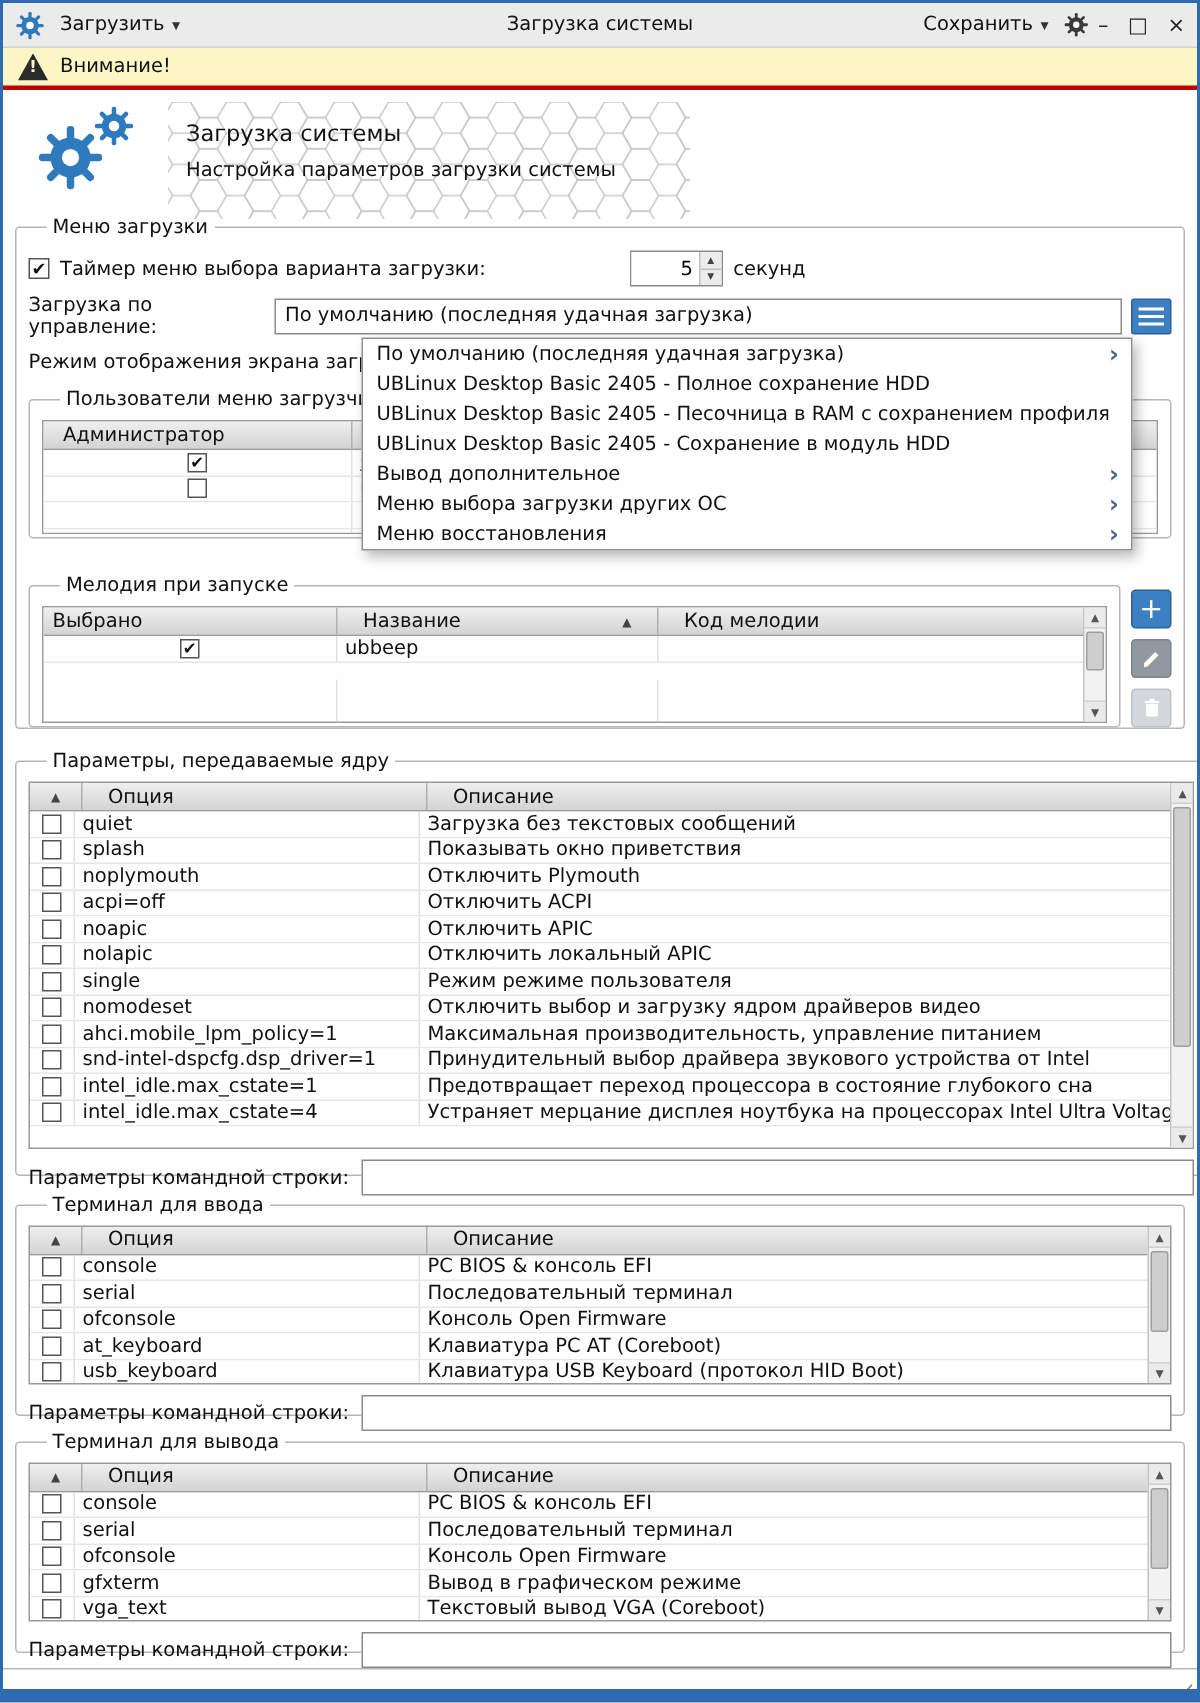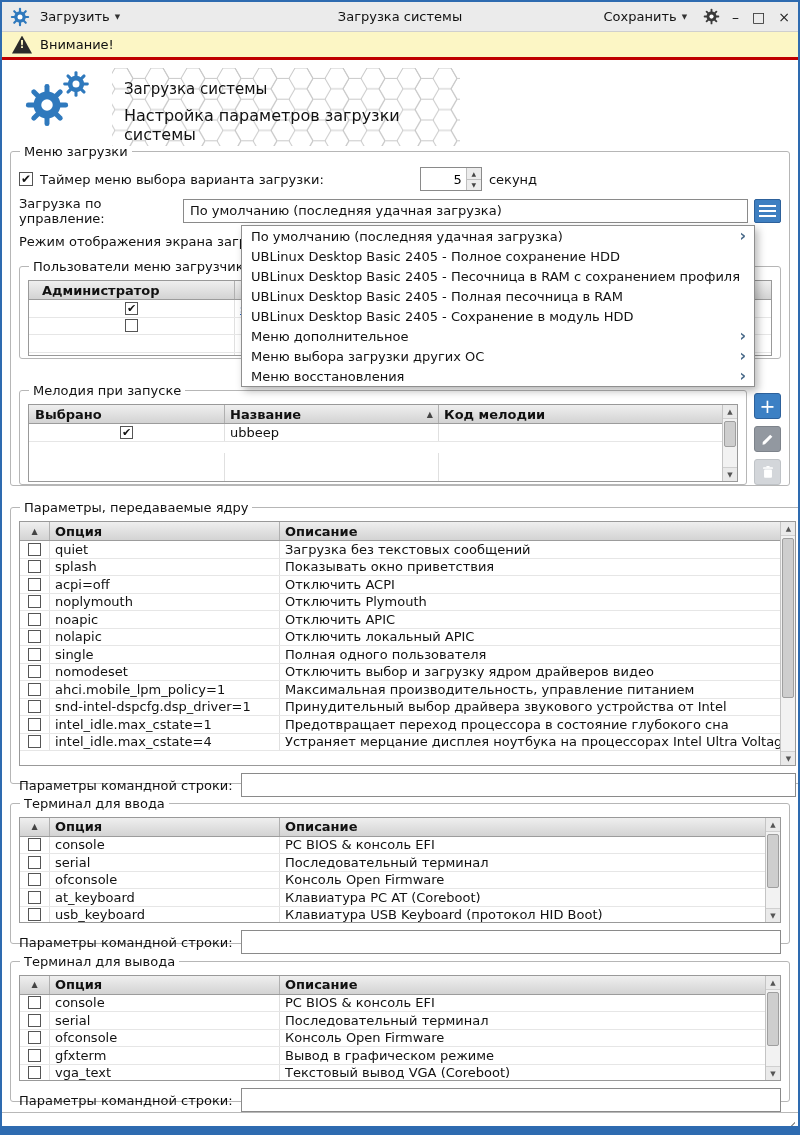--- a/index.html
+++ b/index.html
@@ -5,21 +5,21 @@
   * { box-sizing: border-box; margin: 0; padding: 0; }
   body { font-family: "DejaVu Sans", sans-serif; font-size: 13px; color: #111; background: #888; }
   .window { width: 800px; height: 1135px; margin: 0 auto; background: #fff;
             border: 2px solid #2e6bb0; border-bottom-width: 9px;
             display: flex; flex-direction: column; overflow: hidden; }
 
   
   .titlebar { height: 30px; background: #ebebeb; border-bottom: 1px solid #cfcfcf;
               display: flex; align-items: center; padding: 0 8px; position: relative; flex: none; }
   .tb-left, .tb-right { display: flex; align-items: center; gap: 6px; }
-  .tb-right { margin-left: auto; gap: 12px; }
+  .tb-right { margin-left: auto; }
   .tb-title { position: absolute; left: 0; right: 0; text-align: center; pointer-events: none; }
   .tb-btn { display: flex; align-items: center; gap: 5px; cursor: default; padding: 2px 4px; }
   .dd-arrow { font-size: 7px; color: #333; }
   .winctl { display: flex; align-items: center; gap: 13px; font-size: 14px; color: #222; }
   .winctl span { line-height: 1; }
   .gear-sm svg, .gear-xs svg { display: block; }
 
   
   .warnbar { height: 28px; background: #fcf6c5; border-bottom: 3px solid #bf0000;
              display: flex; align-items: center; padding: 0 10px; gap: 8px; flex: none; }
@@ -30,26 +30,26 @@
                 color: #fcf6c5; font-size: 11px; line-height: 1; }
 
   
   .app-header { height: 84px; position: relative; flex: none; padding: 8px 0 0 18px; display: flex; }
   .logo { width: 92px; height: 70px; position: relative; flex: none; }
   .logo .g-big { position: absolute; left: 4px; top: 14px; }
   .logo .g-small { position: absolute; left: 42px; top: 2px; }
   .hexwrap { position: relative; width: 348px; height: 78px; }
   .hexwrap svg.hexbg { position: absolute; inset: 0; }
   .h-title { position: relative; padding: 12px 0 0 12px; font-size: 15px; }
-  .h-sub { position: relative; padding: 8px 0 0 12px; font-size: 16px; }
+  .h-sub { position: relative; padding: 8px 0 0 12px; font-size: 13px; }
 
   
   fieldset { border: 1px solid #b6b6b6; border-radius: 3px; margin: 0 8px 12px 8px;
              padding: 6px 8px 8px 8px; }
-  legend { padding: 0 4px; margin-left: 1px; }
+  legend { padding: 0 4px; margin-left: 12px; }
   .fs-boot { height: 342px; position: relative; margin-bottom: 14px; }
   .fs-kernel { height: 284px; }
   .fs-term { height: 148px; margin-bottom: 10px; }
 
   
   .frow { display: flex; align-items: center; }
   .cb { width: 14px; height: 14px; border: 1px solid #555; background: #fff; flex: none;
         display: inline-flex; align-items: center; justify-content: center;
         font-size: 12px; line-height: 1; color: #111; }
   .timer-row { margin-top: 2px; gap: 7px; height: 24px; }
@@ -73,22 +73,22 @@
   .menu { position: absolute; top: 66px; left: 230px; width: 514px; background: #fff;
           border: 1px solid #8f8f8f; box-shadow: 3px 4px 8px rgba(0,0,0,.28); z-index: 30; }
   .menu-item { height: 20px; display: flex; align-items: center; padding: 0 8px 0 9px; white-space: nowrap; }
   .mi-label { flex: 1; overflow: hidden; }
   .mi-arrow { color: #4a6b8a; font-weight: bold; font-size: 16px; line-height: 1; }
 
   
   .ptable { position: relative; border: 1px solid #999; background: #fff; overflow: hidden; }
   .scrollpad { margin-right: 15px; }
   .thr { display: flex; background: linear-gradient(#efefef, #d3d3d3); border-bottom: 1px solid #9c9c9c; height: 19px; }
-  .th { padding: 0 5px; border-right: 1px solid #b0b0b0; display: flex; align-items: center;
-        white-space: nowrap; overflow: hidden; font-weight: bold; }
+  .th { padding: 0 17px; border-right: 1px solid #b0b0b0; display: flex; align-items: center;
+        white-space: nowrap; overflow: hidden; }
   .tr { display: flex; height: 17.5px; border-bottom: 1px solid #e6e6e6; align-items: center; background:#fff; }
   .td { padding: 0 5px; border-right: 1px solid #e0e0e0; white-space: nowrap; overflow: hidden;
         height: 100%; display: flex; align-items: center; }
   .td .cb, .th .cb { width: 13px; height: 13px; font-size: 11px; }
   .c-check { width: 30px; flex: none; justify-content: center; }
   .c-opt { width: 230px; flex: none; }
   .c-desc { flex: 1; border-right: none; }
   .sort { font-size: 8px; color: #444; }
   .filler { flex: 1; display: flex; border-bottom: none; height: auto; }
   .filler .td { min-height: 100%; }
@@ -353,32 +353,28 @@
         <div class="menu-item">
           <span class="mi-label">UBLinux Desktop Basic 2405 - Полное сохранение HDD</span>
           <span class="mi-arrow" style="visibility: hidden;">›</span>
         </div>
 
         <div class="menu-item">
           <span class="mi-label">UBLinux Desktop Basic 2405 - Песочница в RAM с сохранением профиля пользователя</span>
           <span class="mi-arrow" style="visibility: hidden;">›</span>
         </div>
 
-        <div class="menu-item">
-          <span class="mi-label">UBLinux Desktop Basic 2405 - Полная песочница в RAM</span>
-          <span class="mi-arrow" style="visibility: hidden;">›</span>
-        </div>
 
         <div class="menu-item">
           <span class="mi-label">UBLinux Desktop Basic 2405 - Сохранение в модуль HDD</span>
           <span class="mi-arrow" style="visibility: hidden;">›</span>
         </div>
 
         <div class="menu-item">
-          <span class="mi-label">Меню дополнительное</span>
+          <span class="mi-label">Вывод дополнительное</span>
           <span class="mi-arrow">›</span>
         </div>
 
         <div class="menu-item">
           <span class="mi-label">Меню выбора загрузки других ОС</span>
           <span class="mi-arrow">›</span>
         </div>
 
         <div class="menu-item">
           <span class="mi-label">Меню восстановления</span>
@@ -412,54 +408,54 @@
               <span class="cb"></span>
             </div>
             <div class="td c-opt">splash</div>
             <div class="td c-desc">Показывать окно приветствия</div>
           </div>
 
           <div class="tr">
             <div class="td c-check">
               <span class="cb"></span>
             </div>
+            <div class="td c-opt">noplymouth</div>
+            <div class="td c-desc">Отключить Plymouth</div>
+          </div>
+
+          <div class="tr">
+            <div class="td c-check">
+              <span class="cb"></span>
+            </div>
             <div class="td c-opt">acpi=off</div>
             <div class="td c-desc">Отключить ACPI</div>
           </div>
 
           <div class="tr">
             <div class="td c-check">
               <span class="cb"></span>
             </div>
-            <div class="td c-opt">noplymouth</div>
-            <div class="td c-desc">Отключить Plymouth</div>
-          </div>
-
-          <div class="tr">
-            <div class="td c-check">
-              <span class="cb"></span>
-            </div>
             <div class="td c-opt">noapic</div>
             <div class="td c-desc">Отключить APIC</div>
           </div>
 
           <div class="tr">
             <div class="td c-check">
               <span class="cb"></span>
             </div>
             <div class="td c-opt">nolapic</div>
             <div class="td c-desc">Отключить локальный APIC</div>
           </div>
 
           <div class="tr">
             <div class="td c-check">
               <span class="cb"></span>
             </div>
             <div class="td c-opt">single</div>
-            <div class="td c-desc">Полная одного пользователя</div>
+            <div class="td c-desc">Режим режиме пользователя</div>
           </div>
 
           <div class="tr">
             <div class="td c-check">
               <span class="cb"></span>
             </div>
             <div class="td c-opt">nomodeset</div>
             <div class="td c-desc">Отключить выбор и загрузку ядром драйверов видео</div>
           </div>
 

